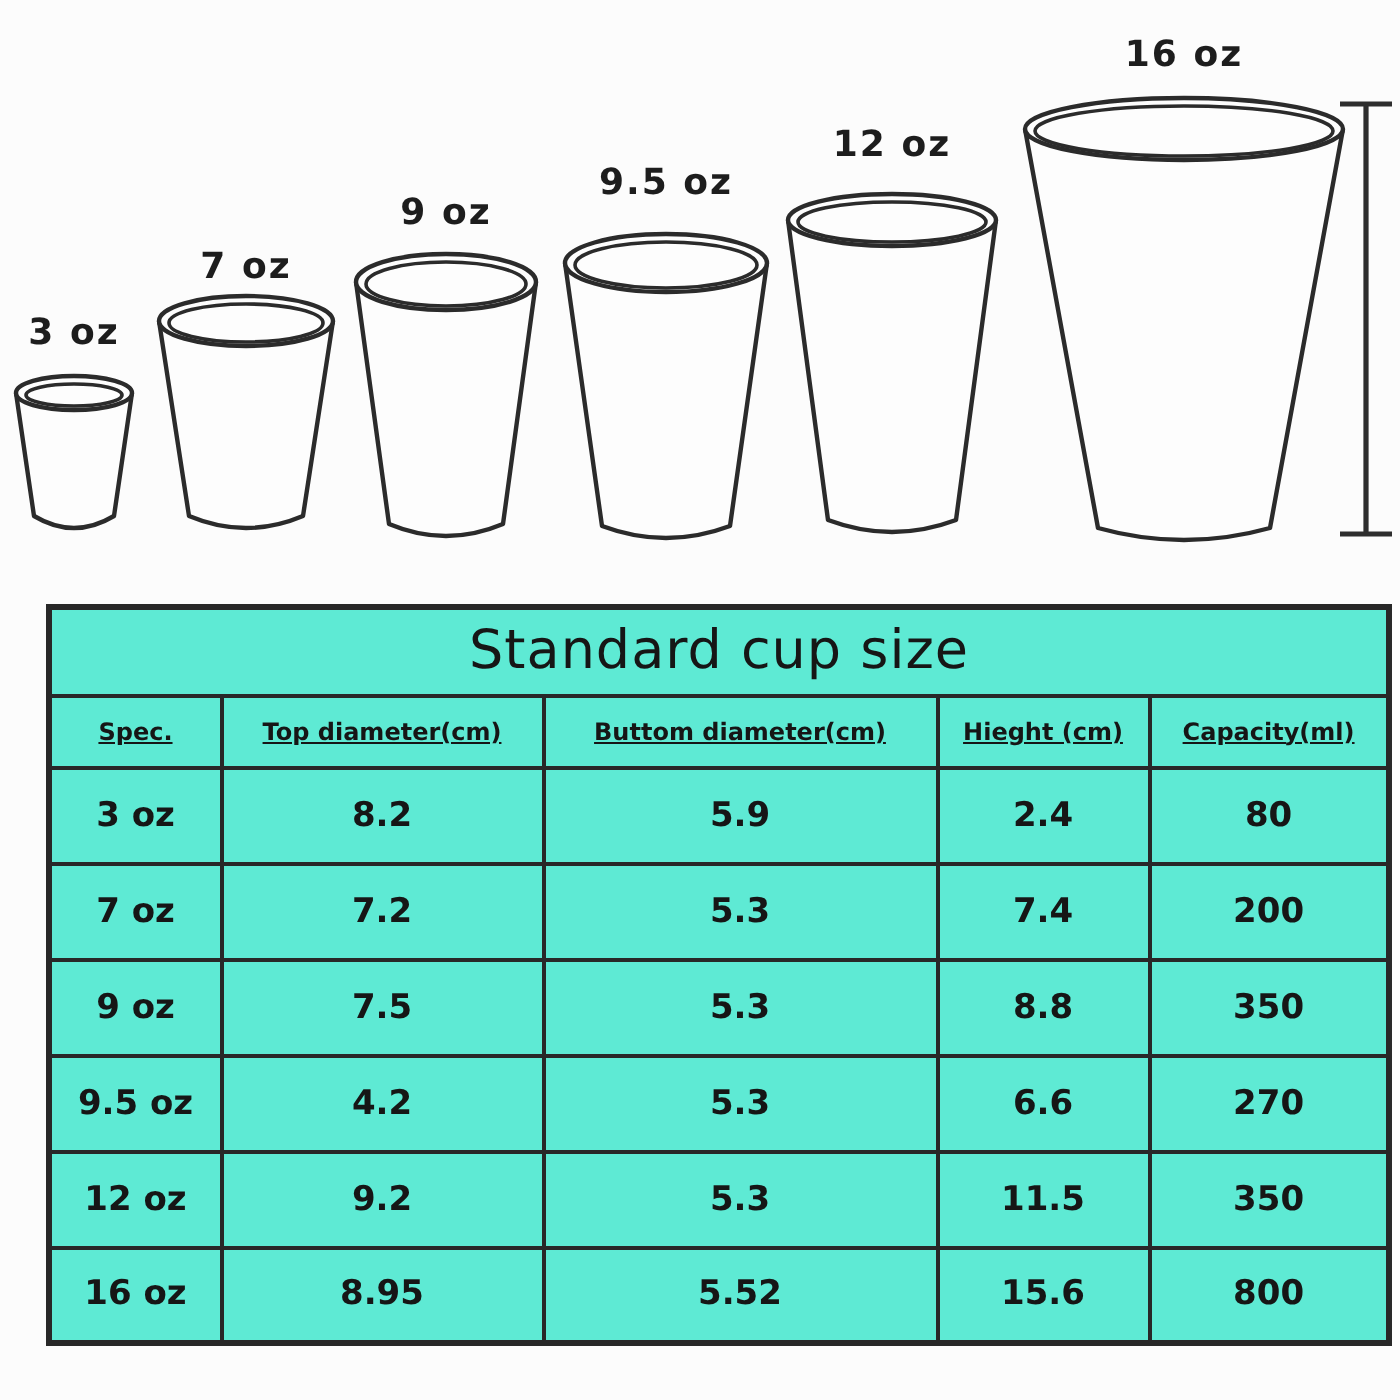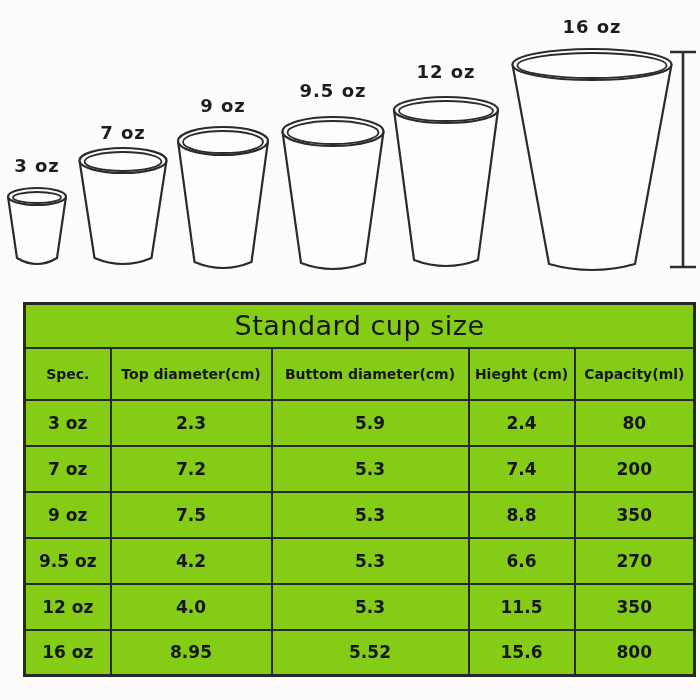--- a/index.html
+++ b/index.html
@@ -22,30 +22,30 @@
     font-size:18px; font-weight:700; fill:#1d1d1d;
     text-anchor:middle; letter-spacing:1px;
   }
   .marker-line { stroke:#2e2e2e; stroke-width:2.6; fill:none; }
 
   
   table.spec-table {
     position:absolute; left:23px; top:302px;
     width:670px; height:371px;
     border-collapse:collapse; table-layout:fixed;
-    background:#84cc16;
+    background:#5eead4;
     border:3px solid #282828;
   }
   .spec-table th, .spec-table td {
     border:2px solid #282828;
     text-align:center; vertical-align:middle;
     color:#161616; overflow:hidden; white-space:nowrap;
   }
   .title-cell { font-size:27px; font-weight:500; height:44px; letter-spacing:0.5px; }
-  .header-row th { font-size:14px; font-weight:700; height:52px; }
+  .header-row th { font-size:12px; font-weight:700; height:36px;text-decoration:underline; }
   .spec-table tbody td { font-size:17px; font-weight:700; height:46px; }
 </style>
 </head>
 <body>
 
 <div class="stage">
 
   <div class="figure">
     <svg width="700" height="302" viewBox="0 0 700 302" xmlns="http://www.w3.org/2000/svg">
         <g>
@@ -104,21 +104,21 @@
         <th>Spec.</th>
         <th>Top diameter(cm)</th>
         <th>Buttom diameter(cm)</th>
         <th>Hieght (cm)</th>
         <th>Capacity(ml)</th>
       </tr>
     </thead>
     <tbody>
         <tr>
           <td>3 oz</td>
-          <td>2.3</td>
+          <td>8.2</td>
           <td>5.9</td>
           <td>2.4</td>
           <td>80</td>
         </tr>
         <tr>
           <td>7 oz</td>
           <td>7.2</td>
           <td>5.3</td>
           <td>7.4</td>
           <td>200</td>
@@ -132,21 +132,21 @@
         </tr>
         <tr>
           <td>9.5 oz</td>
           <td>4.2</td>
           <td>5.3</td>
           <td>6.6</td>
           <td>270</td>
         </tr>
         <tr>
           <td>12 oz</td>
-          <td>4.0</td>
+          <td>9.2</td>
           <td>5.3</td>
           <td>11.5</td>
           <td>350</td>
         </tr>
         <tr>
           <td>16 oz</td>
           <td>8.95</td>
           <td>5.52</td>
           <td>15.6</td>
           <td>800</td>

